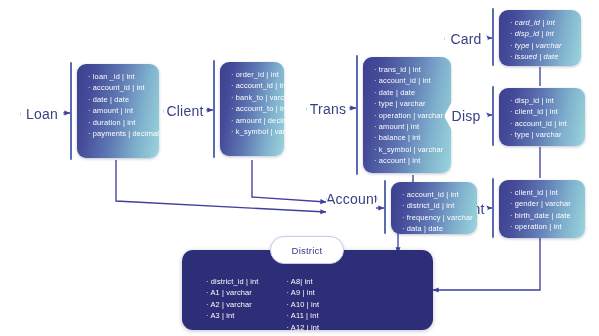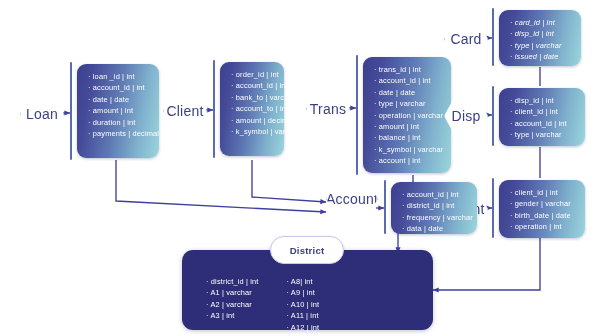--- a/index.html
+++ b/index.html
@@ -70,21 +70,20 @@
     box-sizing:border-box;
   }
   #district-cols .fields{margin-right:28px;}
   #district-pill{
     position:absolute;
     background:#ffffff;
     border:1.1px solid #c8cbe8;
     border-radius:40px;
     display:flex;align-items:center;justify-content:center;
     box-shadow:0 1px 3px rgba(60,60,120,.22);
-    font-weight:bold;
   }
   #district-pill span{
     color:#3a3f86;
     font-size:9.6px;
     letter-spacing:.2px;
   }
 </style>
 </head>
 <body>
 

